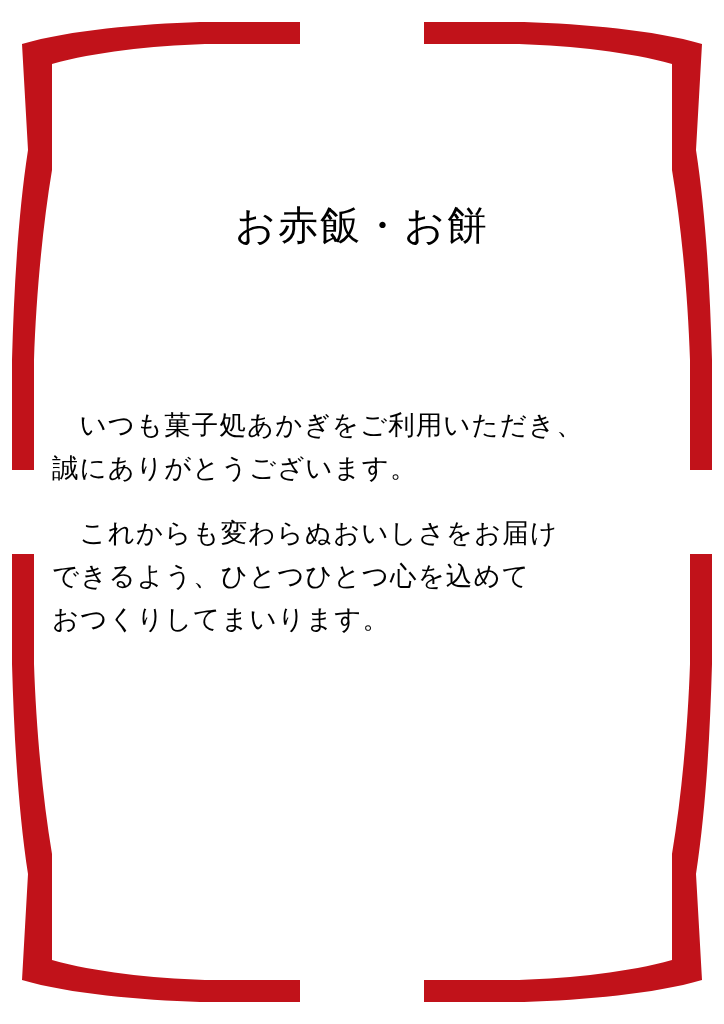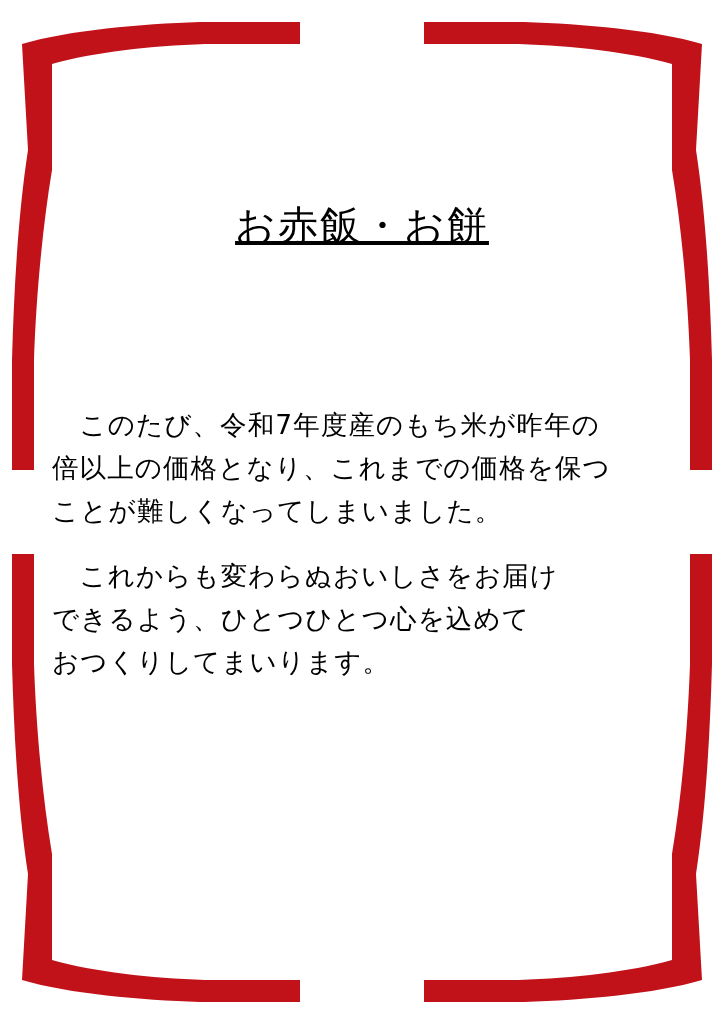--- a/index.html
+++ b/index.html
@@ -46,21 +46,20 @@
     text-align: center;
     font-size: 40px;
     line-height: 1.45;
     letter-spacing: 2px;
     font-weight: 400;
     margin: 18px 0 0 0;
     white-space: pre;
   }
   .title-line {
     display: block;
-    text-decoration: underline;
   }
 
   .body {
     margin-top: 34px;
     font-size: 26.5px;
     line-height: 1.62;
     letter-spacing: 1.1px;
   }
   .para {
     margin: 0 0 22px 0;
@@ -86,23 +85,22 @@
     </svg>
   </div>
 
   <div class="content">
 
     <div class="title">
       <span class="title-line">お赤飯・お餅</span>
     </div>
 
     <div class="body">
-      <p class="para">　このたび、令和7年度産のもち米が昨年の
-倍以上の価格となり、これまでの価格を保つ
-ことが難しくなってしまいました。</p>
+      <p class="para">　いつも菓子処あかぎをご利用いただき、
+誠にありがとうございます。</p>
       <p class="para">　これからも変わらぬおいしさをお届け
 できるよう、ひとつひとつ心を込めて
 おつくりしてまいります。</p>
 
     </div>
 
   </div>
 </div>
 
 </body></html>

